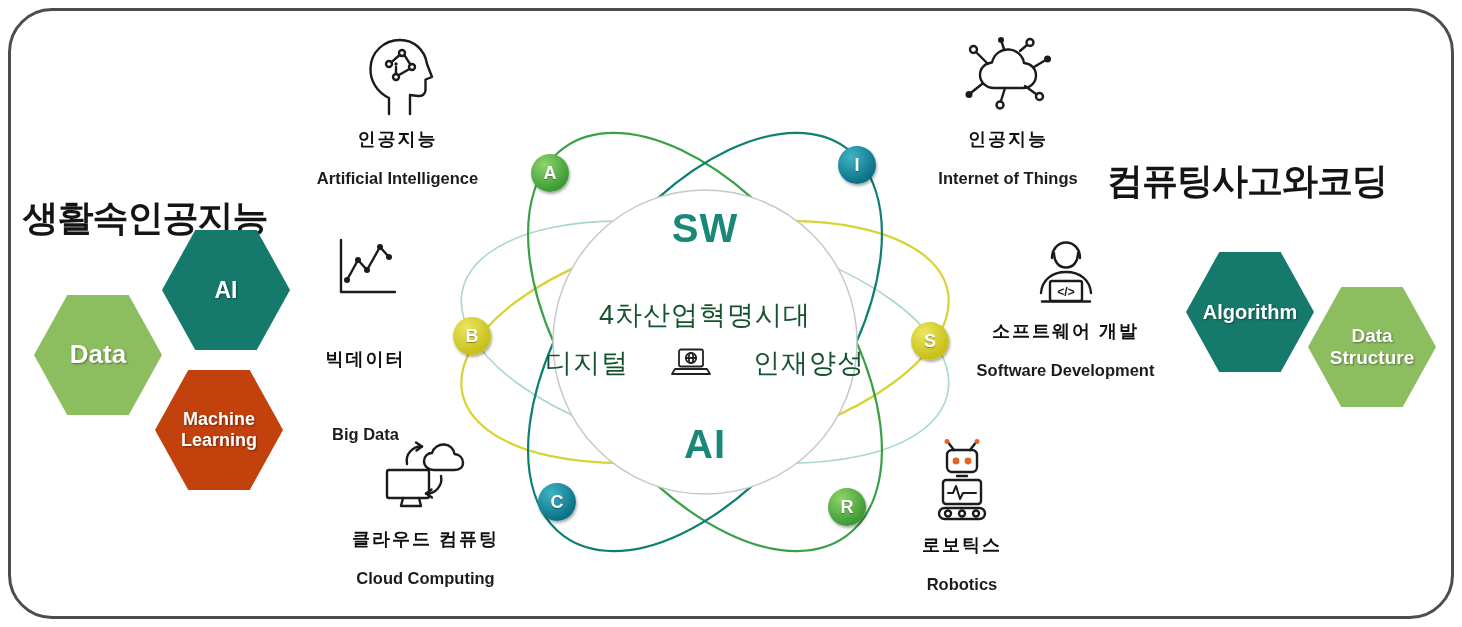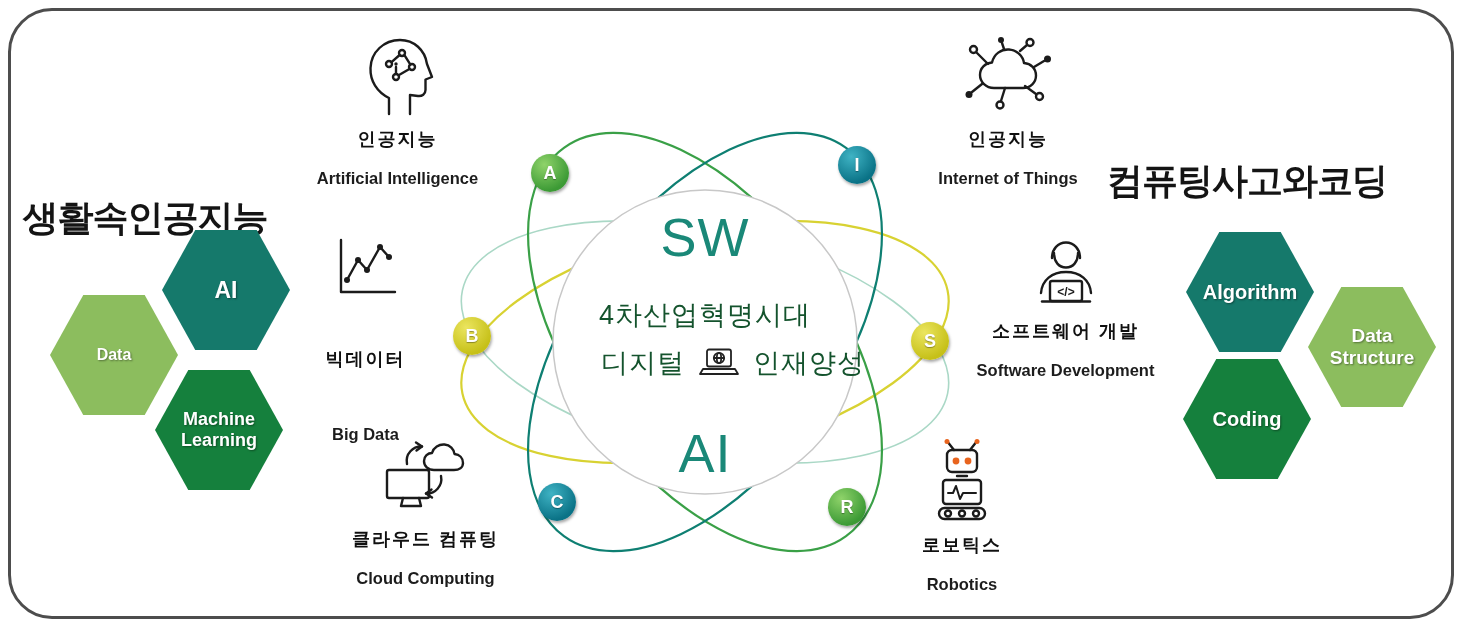--- a/index.html
+++ b/index.html
@@ -13,69 +13,66 @@
                 letter-spacing: -1px; text-align: center; white-space: nowrap; }
 
   .hex { position: absolute; width: 128px; height: 120px;
          clip-path: polygon(26% 0, 74% 0, 100% 50%, 74% 100%, 26% 100%, 0 50%);
          display: flex; align-items: center; justify-content: center; text-align: center;
          color: #fff; font-weight: bold; line-height: 1.15; padding: 0 14px;
          text-shadow: 1px 1px 2px rgba(0,0,0,0.4);
          filter: drop-shadow(3px 4px 3px rgba(0,0,0,0.30)); }
   .hex-teal   { background: #15796b; }
   .hex-green  { background: #8cbd5e; }
-  .hex-yellow { background: #15803d; }
+  .hex-yellow { background: #c2410c; }
 
   .badge { position: absolute; width: 38px; height: 38px; border-radius: 50%;
            display: flex; align-items: center; justify-content: center;
            color: #fff; font-weight: bold; font-size: 18px;
            text-shadow: 0 1px 1px rgba(0,0,0,0.35);
            box-shadow: 1px 2px 3px rgba(0,0,0,0.35); }
   .badge-green  { background: radial-gradient(circle at 35% 28%, #8fd36a, #3c9a35 72%); }
   .badge-teal   { background: radial-gradient(circle at 35% 28%, #3fb3c4, #0a7286 72%); }
   .badge-yellow { background: radial-gradient(circle at 35% 28%, #ebe55f, #c6c018 72%); }
 
   .topic { position: absolute; display: flex; flex-direction: column; align-items: center; text-align: center; }
   .topic .ko { font-size: 18px; font-weight: bold; color: #101010; letter-spacing: 2px; margin-top: 9px; white-space: nowrap; }
   .topic .en { font-size: 16.5px; font-weight: bold; color: #1c1c1c; margin-top: 18px; white-space: nowrap; }
 
   .center-text { position: absolute; text-align: center; }
-  .teal-word { color: #1a8878; font-size: 54px; font-weight: normal; letter-spacing: 1px; }
+  .teal-word { color: #1a8878; font-size: 40px; font-weight: bold; letter-spacing: 1px; }
   .headline { font-size: 27px; font-weight: 400; color: #14532d; letter-spacing: 1px; }
-  .headline-row { display: flex; align-items: center; justify-content: flex-end; gap: 12px; }
+  .headline-row { display: flex; align-items: center; justify-content: space-between; gap: 12px; }
 
   .orbits { position: absolute; left: 448px; top: 100px; }
 </style>
 </head>
 <body>
 
 <div class="stage">
   <div class="frame"></div>
 
   <div class="side-title" style="left:12px; top:157px; width:266px;margin-top:37px;">생활속인공지능</div>
   <div class="side-title" style="left:1107px; top:157px; width:276px;text-align:center;">컴퓨팅사고와코딩</div>
 
   <div class="hex hex-teal" style="left:162px; top:230px; font-size:23px;">
     <span>AI</span>
   </div>
-  <div class="hex hex-green" style="left:50px; top:295px; font-size:16px;">
+  <div class="hex hex-green" style="left:34px; top:295px; font-size:26px;">
     <span>Data</span>
   </div>
   <div class="hex hex-yellow" style="left:155px; top:370px; font-size:18px;">
     <span>Machine Learning</span>
   </div>
 
-  <div class="hex hex-teal" style="left:1186px; top:232px; font-size:20px;">
+  <div class="hex hex-teal" style="left:1186px; top:252px; font-size:20px;">
     <span>Algorithm</span>
   </div>
   <div class="hex hex-green" style="left:1308px; top:287px; font-size:19px;">
     <span>Data Structure</span>
-  </div>
-  <div class="hex hex-yellow" style="left:1183px; top:359px; font-size:20px;">
-    <span>Coding</span>
   </div>
 
   <svg class="orbits" width="515" height="455" viewBox="0 0 515 455">
     <ellipse cx="257" cy="242" rx="248" ry="112" fill="none" stroke="#aad8c6" stroke-width="1.6" transform="rotate(12 257 242)"></ellipse>
     <ellipse cx="257" cy="242" rx="248" ry="112" fill="none" stroke="#d8d232" stroke-width="2.2" transform="rotate(-12 257 242)"></ellipse>
     <ellipse cx="257" cy="242" rx="132" ry="240" fill="none" stroke="#3aa047" stroke-width="2.2" transform="rotate(-36 257 242)"></ellipse>
     <ellipse cx="257" cy="242" rx="132" ry="240" fill="none" stroke="#0e7f72" stroke-width="2.2" transform="rotate(36 257 242)"></ellipse>
     <circle cx="257" cy="242" r="152" fill="#ffffff" stroke="#c8c8c8" stroke-width="1.5"></circle>
   </svg>
 

